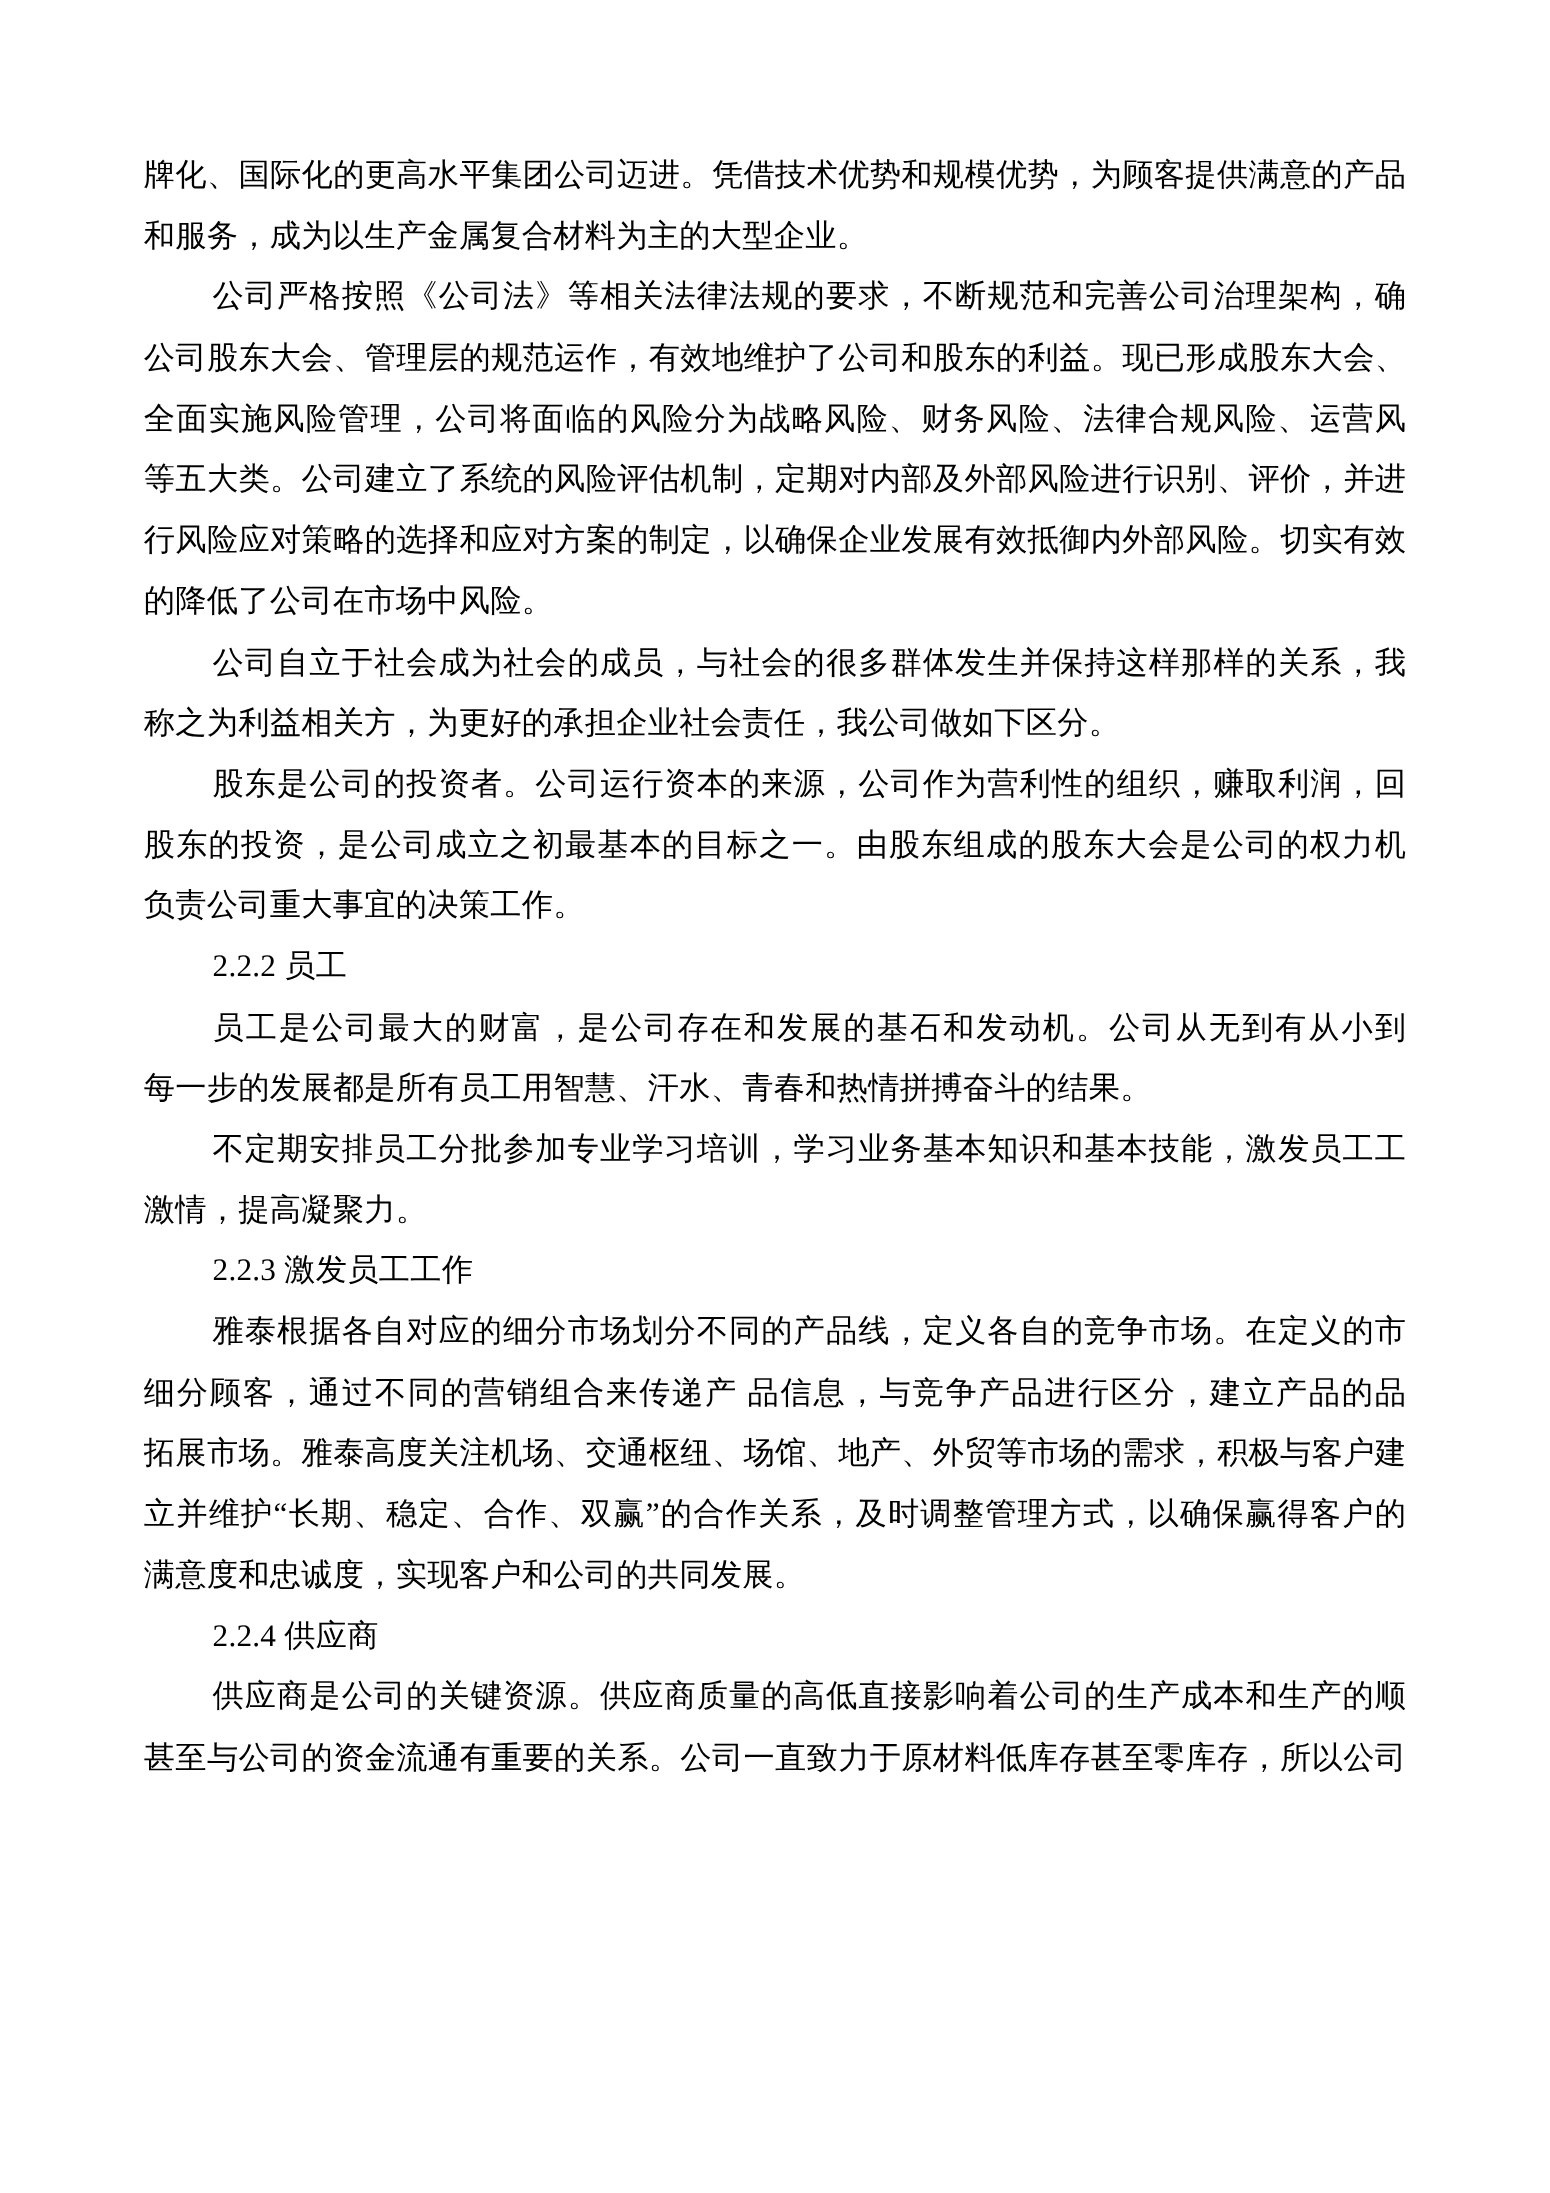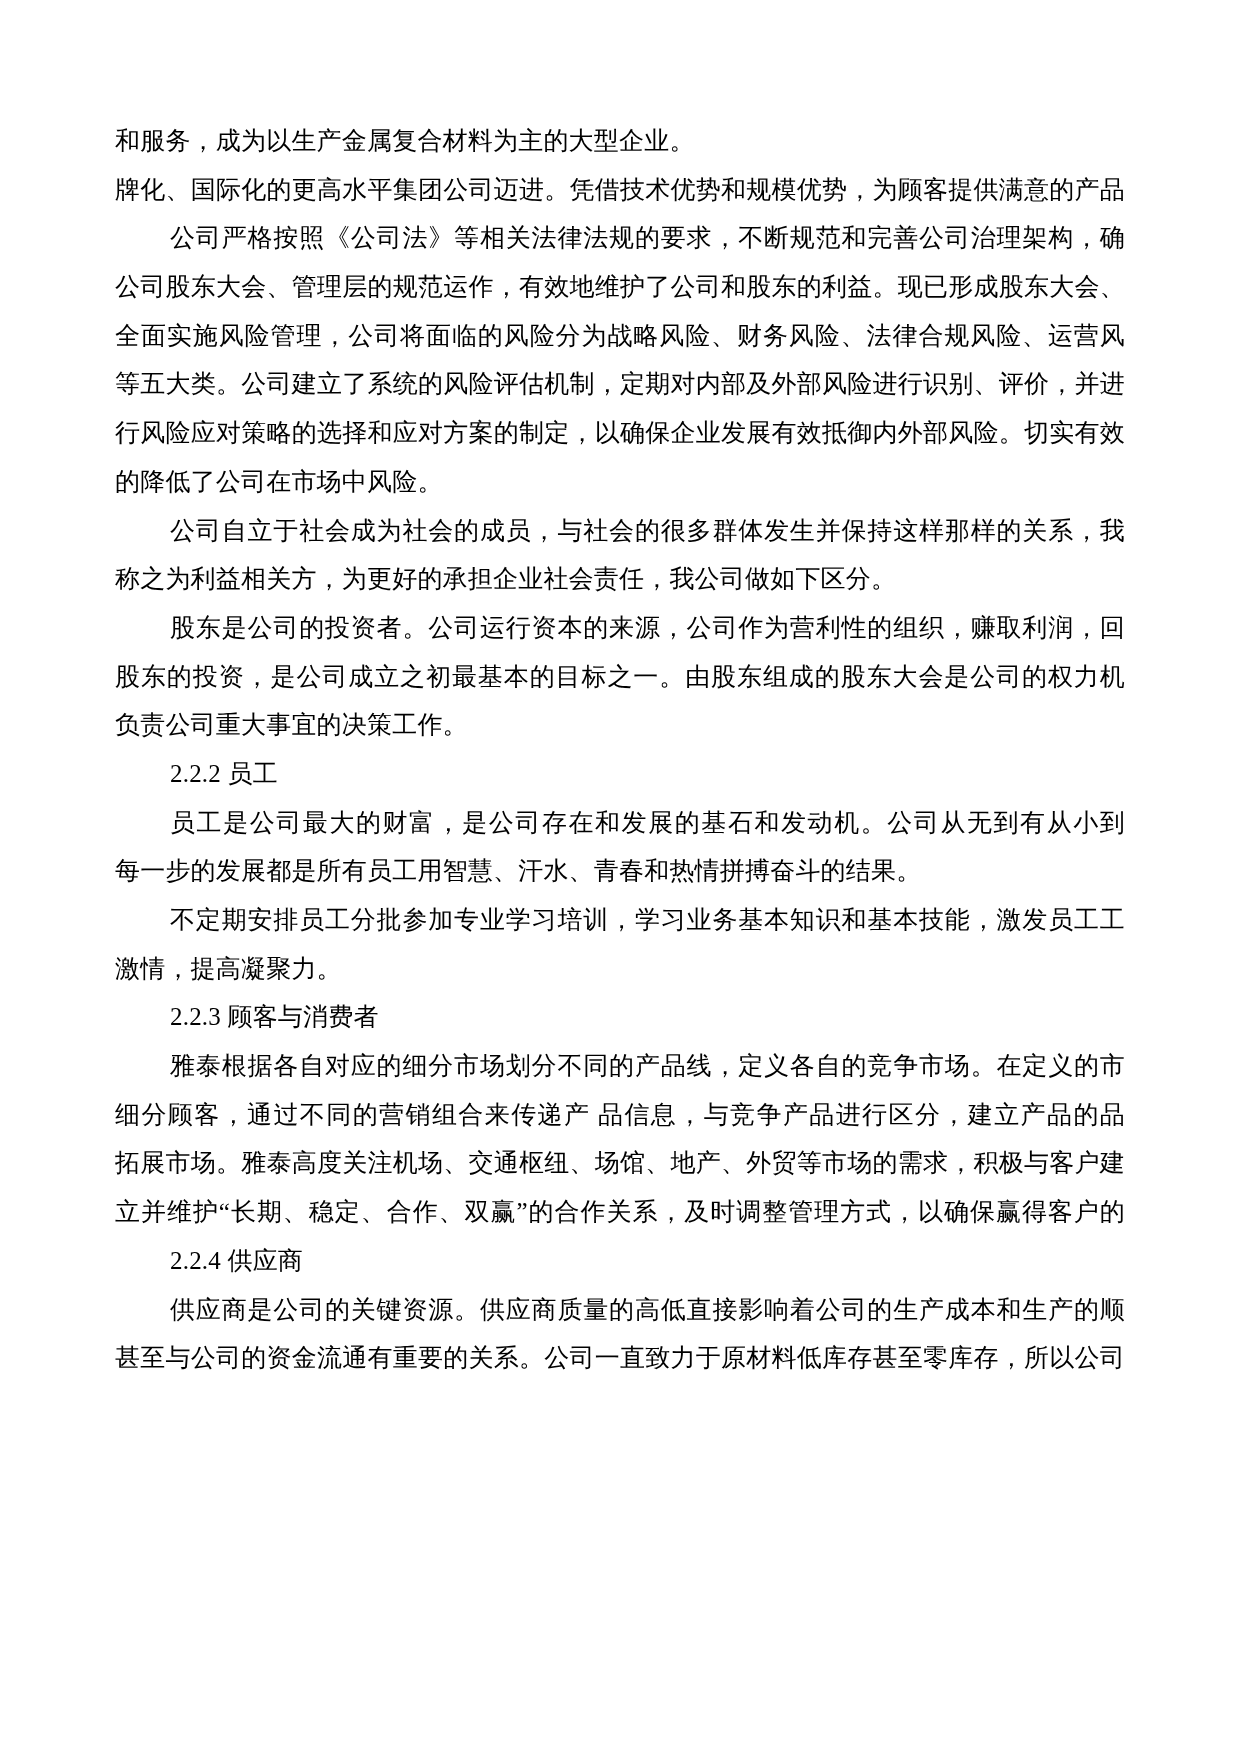--- a/index.html
+++ b/index.html
@@ -39,22 +39,22 @@
   
   .ind {
     padding-left: 55px;
   }
 </style>
 </head>
 <body>
 
 <div class="doc">
 
+  <div class="ln fill">牌化、国际化的更高水平集团公司迈进。凭借技术优势和规模优势，为顾客提供满意的产品</div>
   <div class="ln">和服务，成为以生产金属复合材料为主的大型企业。</div>
-  <div class="ln fill">牌化、国际化的更高水平集团公司迈进。凭借技术优势和规模优势，为顾客提供满意的产品</div>
 
   <div class="ln fill ind">公司严格按照《公司法》等相关法律法规的要求，不断规范和完善公司治理架构，确保</div>
   <div class="ln fill">公司股东大会、管理层的规范运作，有效地维护了公司和股东的利益。现已形成股东大会、</div>
   <div class="ln fill">全面实施风险管理，公司将面临的风险分为战略风险、财务风险、法律合规风险、运营风险、</div>
   <div class="ln fill">等五大类。公司建立了系统的风险评估机制，定期对内部及外部风险进行识别、评价，并进</div>
   <div class="ln fill">行风险应对策略的选择和应对方案的制定，以确保企业发展有效抵御内外部风险。切实有效</div>
   <div class="ln">的降低了公司在市场中风险。</div>
 
 
   <div class="ln fill ind">公司自立于社会成为社会的成员，与社会的很多群体发生并保持这样那样的关系，我们</div>
@@ -66,25 +66,26 @@
   <div class="ln">负责公司重大事宜的决策工作。</div>
 
   <div class="ln ind">2.2.2 员工</div>
 
   <div class="ln fill ind">员工是公司最大的财富，是公司存在和发展的基石和发动机。公司从无到有从小到大，</div>
   <div class="ln">每一步的发展都是所有员工用智慧、汗水、青春和热情拼搏奋斗的结果。</div>
 
   <div class="ln fill ind">不定期安排员工分批参加专业学习培训，学习业务基本知识和基本技能，激发员工工作</div>
   <div class="ln">激情，提高凝聚力。</div>
 
-  <div class="ln ind">2.2.3 顾客与消费者</div>
+  <div class="ln ind">2.2.3 激发员工工作</div>
 
   <div class="ln fill ind">雅泰根据各自对应的细分市场划分不同的产品线，定义各自的竞争市场。在定义的市场</div>
   <div class="ln fill">细分顾客，通过不同的营销组合来传递产 品信息，与竞争产品进行区分，建立产品的品牌，</div>
   <div class="ln fill">拓展市场。雅泰高度关注机场、交通枢纽、场馆、地产、外贸等市场的需求，积极与客户建</div>
   <div class="ln fill">立并维护“长期、稳定、合作、双赢”的合作关系，及时调整管理方式，以确保赢得客户的</div>
+  <div class="ln">满意度和忠诚度，实现客户和公司的共同发展。</div>
 
   <div class="ln ind">2.2.4 供应商</div>
 
   <div class="ln fill ind">供应商是公司的关键资源。供应商质量的高低直接影响着公司的生产成本和生产的顺行，</div>
   <div class="ln fill">甚至与公司的资金流通有重要的关系。公司一直致力于原材料低库存甚至零库存，所以公司</div>
 
 </div>
 
 </body></html>

